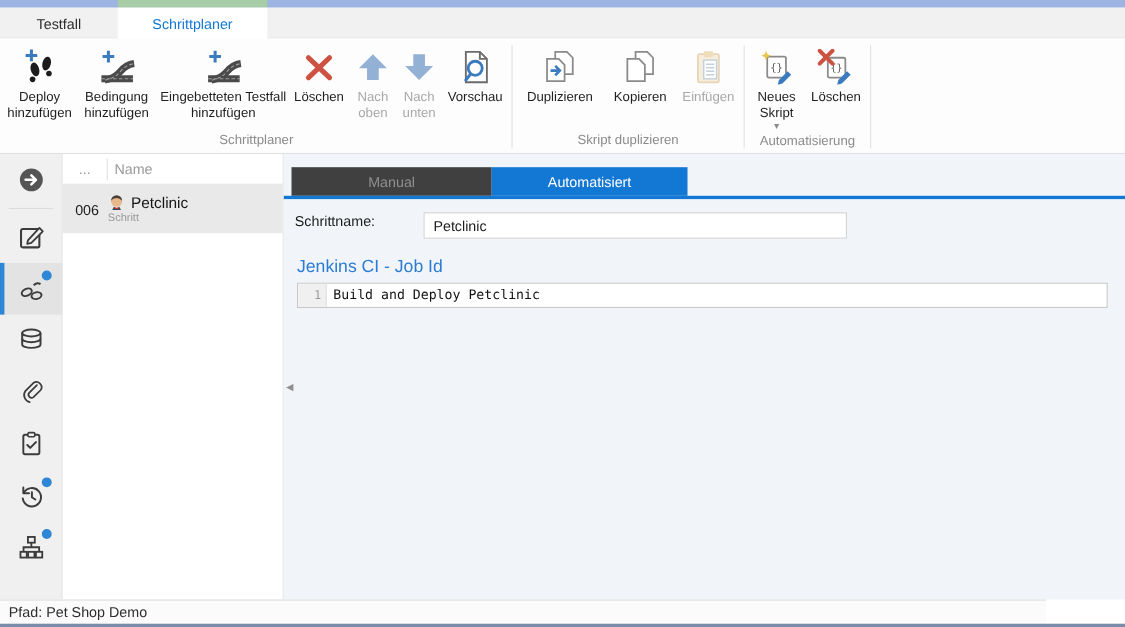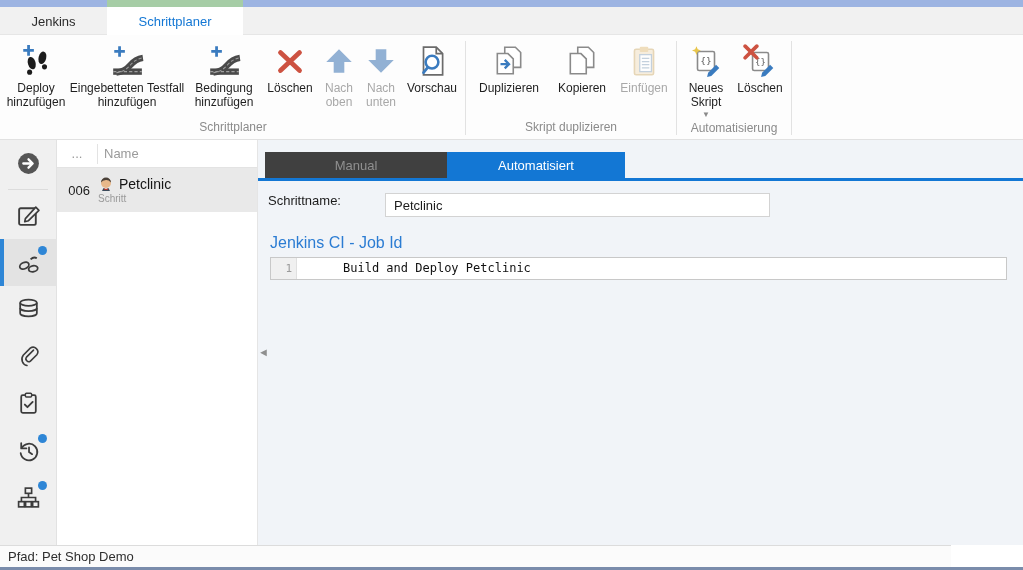--- a/index.html
+++ b/index.html
@@ -61,71 +61,71 @@
   .drule { position:absolute; left:0; top:38px; width:765px; height:3px; background:#1377d4; }
 
   .formrow { position:absolute; left:10px; top:53px; display:flex; }
   .formrow label { font-size:13px; color:#1c1c1c; width:117px; }
   .formrow input { width:385px; height:24px; border:1px solid #d3d3d3; background:#fff; font-family:"Liberation Sans",sans-serif; font-size:13px; color:#1c1c1c; padding:0 8px; outline:none; }
 
   .section-title { position:absolute; left:12px; top:94px; font-size:16px; color:#2b7cd3; }
 
   .editor { position:absolute; left:12px; top:117px; width:737px; height:23px; background:#fff; border:1px solid #c8c8c8; display:flex; }
   .editor .gutter { width:26px; background:#f0f0f0; border-right:1px solid #e0e0e0; color:#9a9a9a; font-family:"DejaVu Sans Mono",monospace; font-size:11px; text-align:right; padding:4px 4px 0 0; }
-  .editor .code { font-family:"DejaVu Sans Mono",monospace; font-size:12px; color:#111; padding:3px 0 0 6px; white-space:pre;margin-left:40px; }
+  .editor .code { font-family:"DejaVu Sans Mono",monospace; font-size:12px; color:#111; padding:3px 0 0 6px; white-space:pre; }
 
   
   .statusbar { position:absolute; top:545px; left:0; width:951px; height:22px; background:#fbfbfb; border-top:1px solid #dcdcdc; display:flex; align-items:center; padding-left:8px; font-size:13px; color:#2e2e2e; }
   .bottom-line { position:absolute; top:567px; left:0; width:1023px; height:3px; background:#7a8cab; }
 </style>
 </head>
 <body>
 
 <div class="top-strip">
   <div class="green-seg"></div>
 </div>
 
 <div class="tabbar">
-  <div class="wtab t0">Jenkins</div>
+  <div class="wtab t0">Testfall</div>
   <div class="wtab t1">Schrittplaner</div>
 </div>
 
 <div class="ribbon">
 
   <div class="rgroup">
     <div class="rbuttons">
       <div class="rbtn w64">
         <svg viewBox="0 0 32 32">
           <ellipse cx="12" cy="18" rx="3.6" ry="6" transform="rotate(-16 12 18)" fill="#1c1c1c"></ellipse>
           <circle cx="10" cy="26.5" r="2.4" fill="#1c1c1c"></circle>
           <ellipse cx="22" cy="13" rx="3.6" ry="6" transform="rotate(14 22 13)" fill="#1c1c1c"></ellipse>
           <circle cx="24" cy="21.5" r="2.4" fill="#1c1c1c"></circle>
           <path d="M4 6 h10 M9 1 v10" stroke="#3a7bbf" stroke-width="2.6" fill="none"></path>
         </svg>
         <span class="lbl">Deploy hinzufügen</span>
       </div>
-      <div class="rbtn w118">
+      <div class="rbtn w76">
         <svg viewBox="0 0 32 32">
           <path d="M3 26 H30" stroke="#4a4a4a" stroke-width="6"></path>
           <path d="M6 27 Q14 26 19 20 Q24 14 31 13" stroke="#4a4a4a" stroke-width="6" fill="none"></path>
           <path d="M3 26 H30" stroke="#9f9f9f" stroke-width="1" stroke-dasharray="3 2"></path>
           <path d="M6 27 Q14 26 19 20 Q24 14 31 13" stroke="#9f9f9f" stroke-width="1" fill="none" stroke-dasharray="3 2"></path>
           <path d="M4 7 h10 M9 2 v10" stroke="#3a7bbf" stroke-width="2.6" fill="none"></path>
         </svg>
-        <span class="lbl">Eingebetteten Testfall hinzufügen</span>
-      </div>
-      <div class="rbtn w76">
+        <span class="lbl">Bedingung hinzufügen</span>
+      </div>
+      <div class="rbtn w118">
         <svg viewBox="0 0 32 32">
           <path d="M3 26 H30" stroke="#4a4a4a" stroke-width="6"></path>
           <path d="M6 27 Q14 26 19 20 Q24 14 31 13" stroke="#4a4a4a" stroke-width="6" fill="none"></path>
           <path d="M3 26 H30" stroke="#9f9f9f" stroke-width="1" stroke-dasharray="3 2"></path>
           <path d="M6 27 Q14 26 19 20 Q24 14 31 13" stroke="#9f9f9f" stroke-width="1" fill="none" stroke-dasharray="3 2"></path>
           <path d="M4 7 h10 M9 2 v10" stroke="#3a7bbf" stroke-width="2.6" fill="none"></path>
         </svg>
-        <span class="lbl">Bedingung hinzufügen</span>
+        <span class="lbl">Eingebetteten Testfall hinzufügen</span>
       </div>
       <div class="rbtn w56">
         <svg viewBox="0 0 32 32">
           <path d="M7 8 L25 25 M25 8 L7 25" stroke="#cd5241" stroke-width="4.4" stroke-linecap="round"></path>
         </svg>
         <span class="lbl">Löschen</span>
       </div>
       <div class="rbtn w42 disabled">
         <svg viewBox="0 0 32 32">
           <path d="M16 5 L28 17 H21 V27 H11 V17 H4 Z" fill="#92b1d4"></path>

